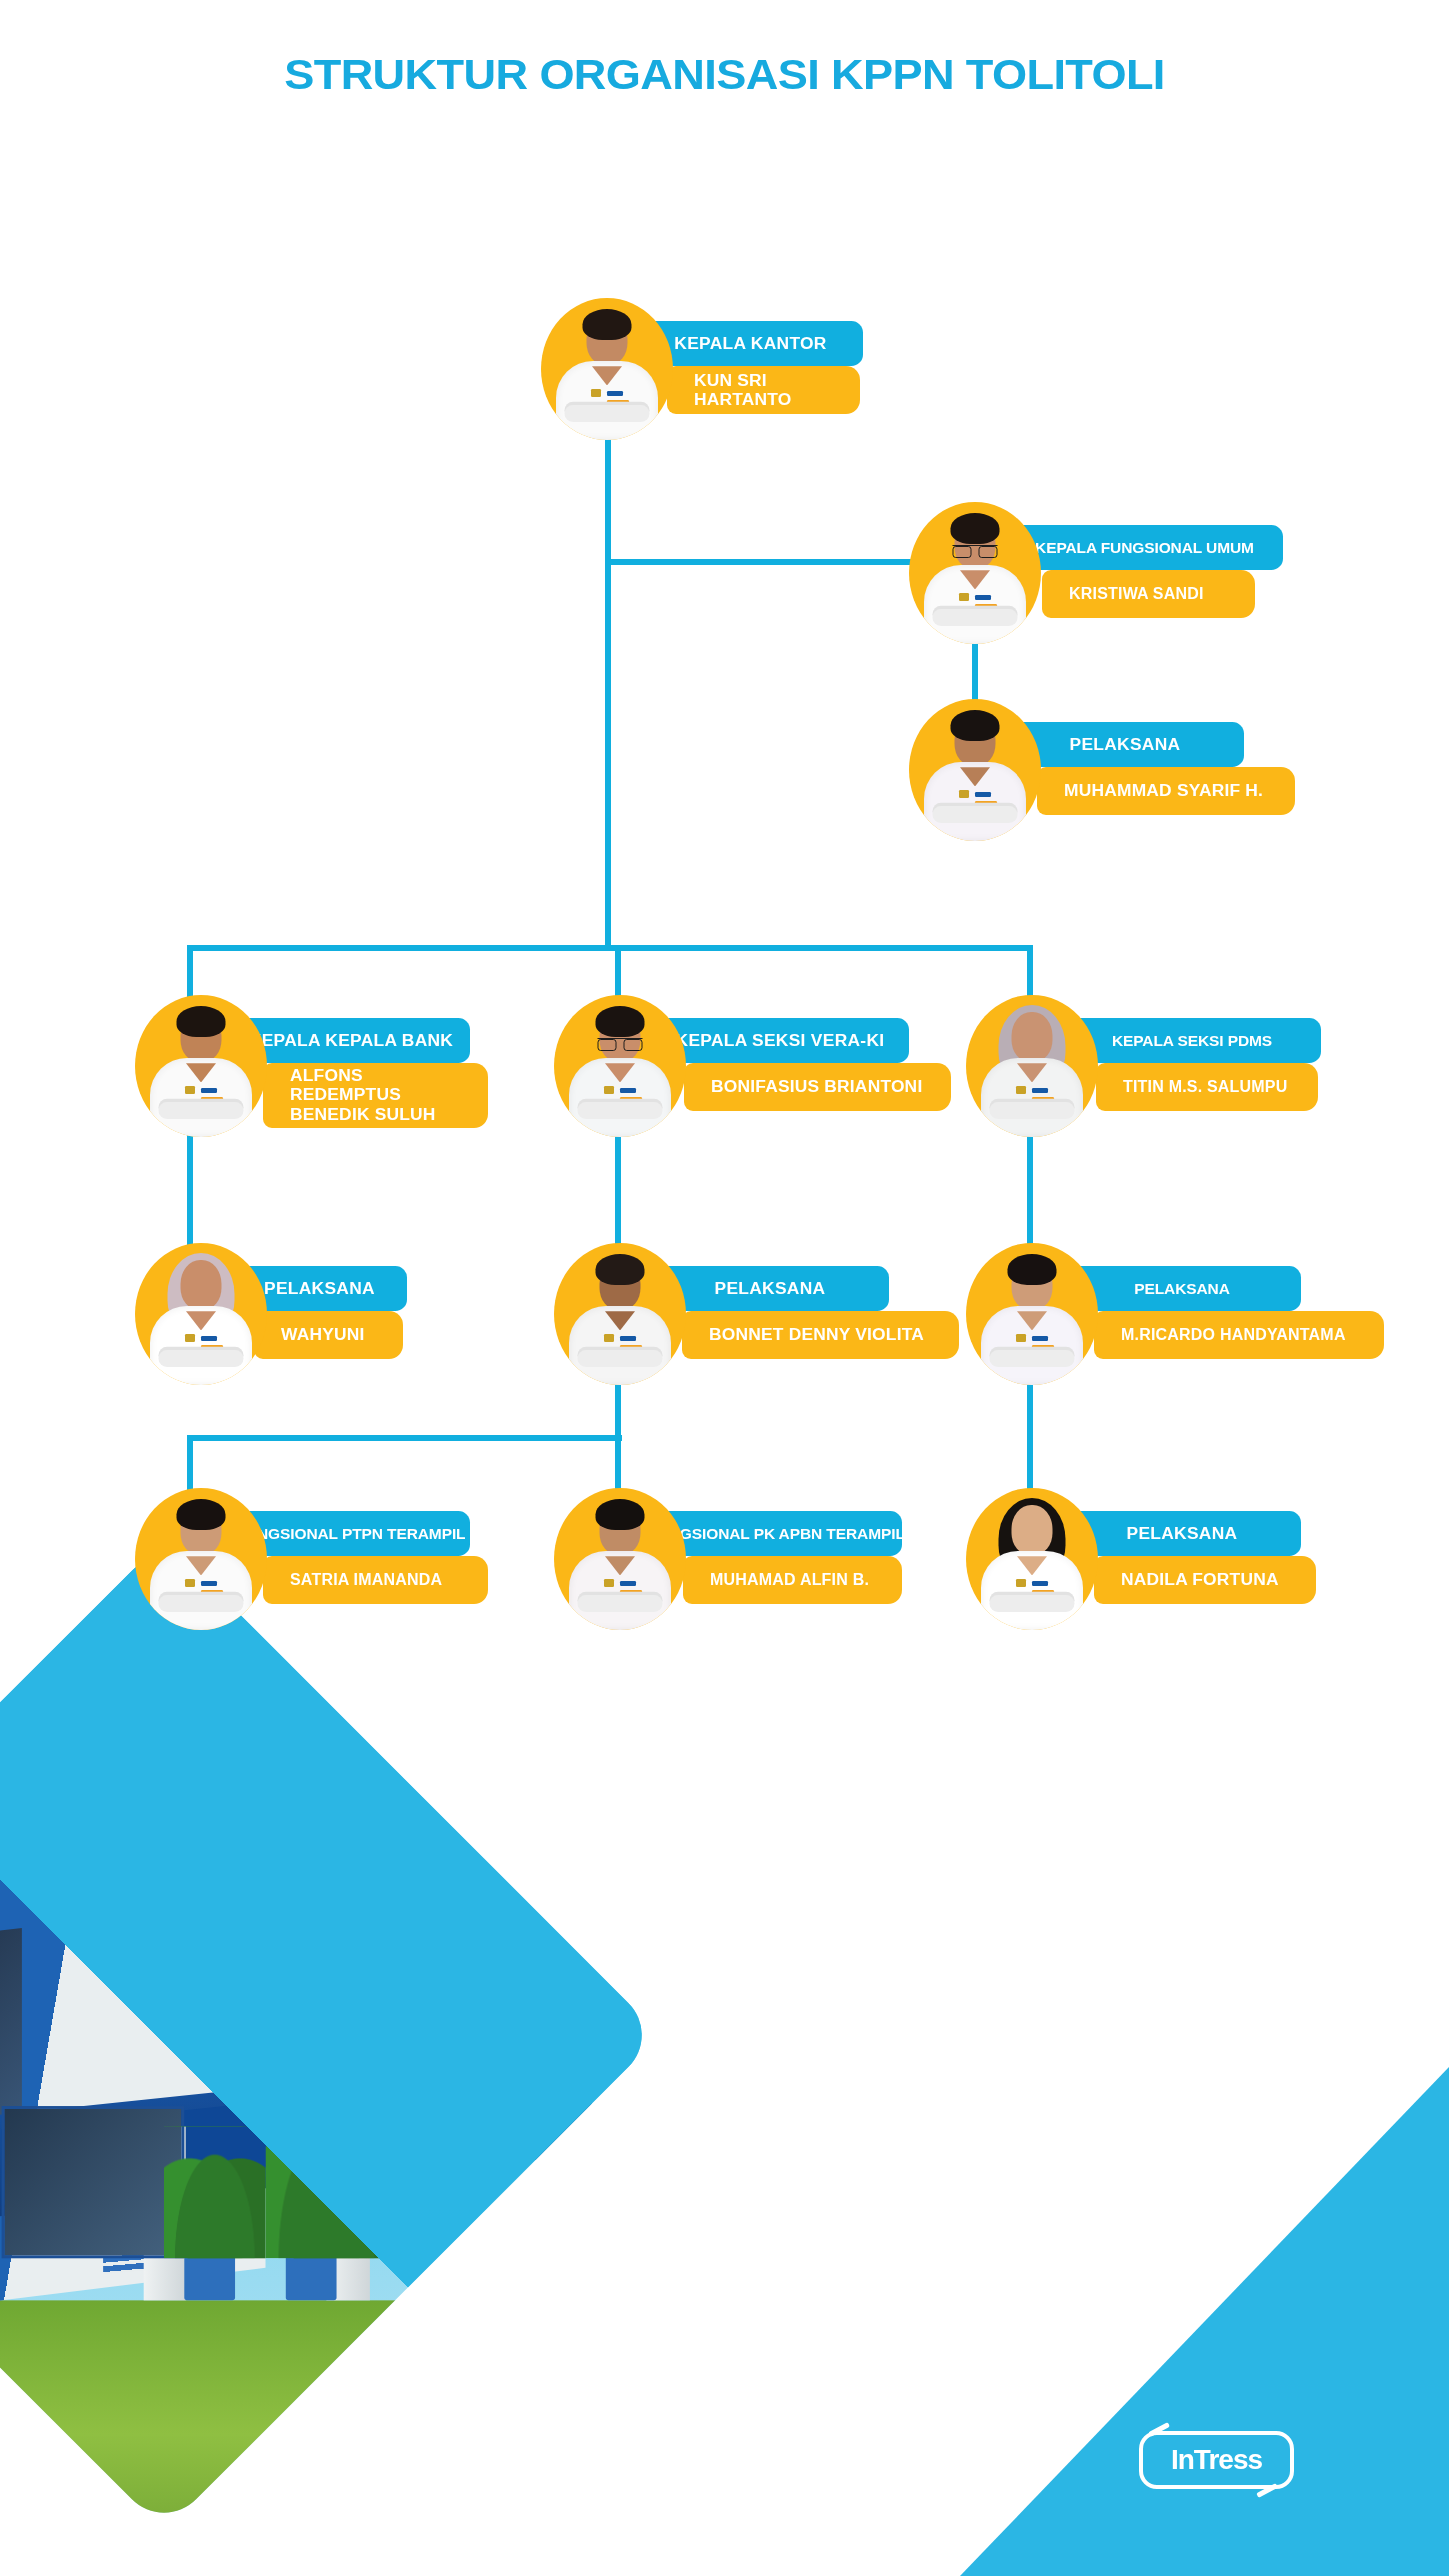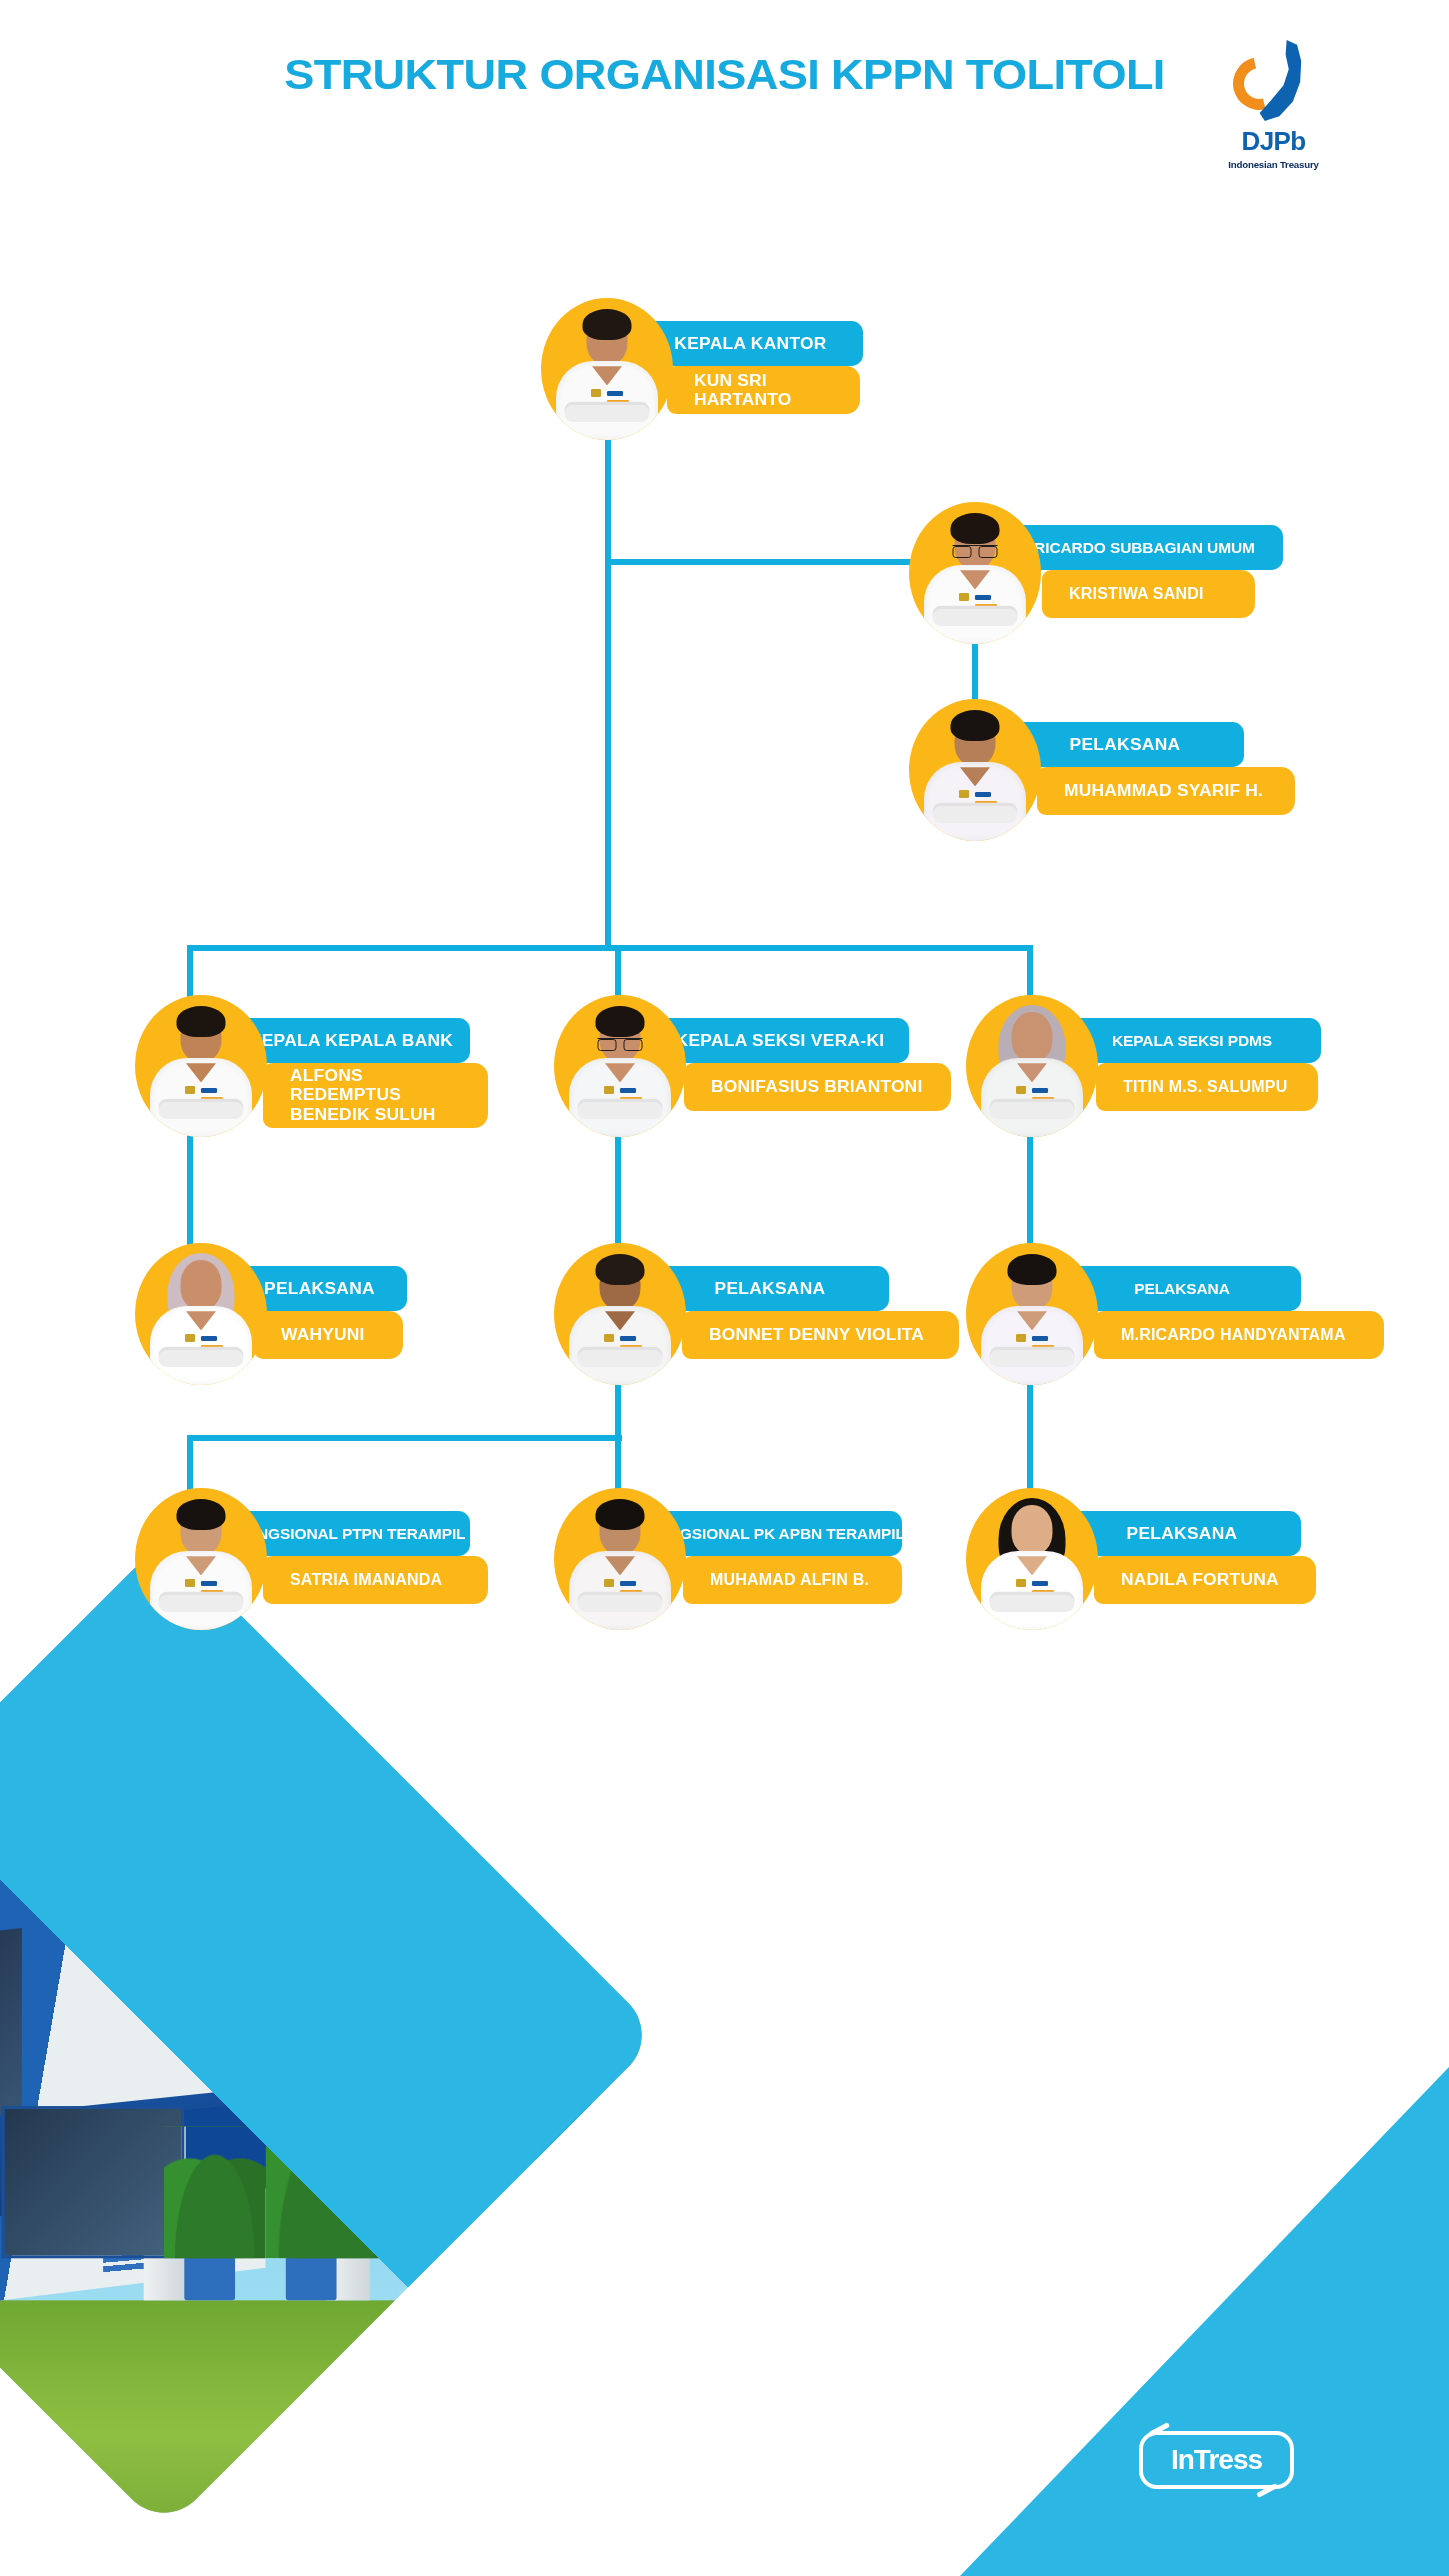--- a/index.html
+++ b/index.html
@@ -175,29 +175,20 @@
   #intress-logo .tick-br{position:absolute;right:11.6px;bottom:-7.7px;width:22px;height:4.5px;background:#ffffff;transform:rotate(-28deg);border-radius:1.9px;}
 </style>
 </head>
 <body>
 
 <div id="header">
 
 
   <div id="page-title">STRUKTUR ORGANISASI KPPN TOLITOLI</div>
 
-  <div class="djpb-logo">
-    <div class="djpb-mark">
-      <div class="arc"></div>
-      <div class="swoosh"></div>
-      <div class="flick"></div>
-    </div>
-    <div class="djpb-name">DJPb</div>
-    <div class="djpb-sub">Indonesian Treasury</div>
-  </div>
 
 </div>
 
 <div id="chart">
   <div id="connectors">
       <div class="conn" style="left: 605px; top: 425px; width: 5.8px; height: 525px;"></div>
       <div class="conn" style="left: 605px; top: 559px; width: 374px; height: 5.8px;"></div>
       <div class="conn" style="left: 972px; top: 559px; width: 5.8px; height: 64px;"></div>
       <div class="conn" style="left: 972px; top: 644px; width: 5.8px; height: 58px;"></div>
       <div class="conn" style="left: 187px; top: 945px; width: 844px; height: 5.8px;"></div>
@@ -239,21 +230,21 @@
             <div class="p-glasses"></div>
             <div class="p-body" style="background:#FBFBFB">
               <div class="p-collar" style="background:#C98E6A"></div>
               <div class="p-badge"></div>
               <div class="p-logo"></div>
               <div class="p-stripe"></div>
               <div class="p-arms"></div>
             </div>
           </div>
         </div>
-        <div class="pill-title cond-txt" style="width: 277px;">RICARDO SUBBAGIAN UMUM</div>
+        <div class="pill-title cond-txt" style="width: 277px;">KEPALA FUNGSIONAL UMUM</div>
         <div class="pill-name" style="width: 213px; left: 133px; font-size: 16px;">KRISTIWA SANDI</div>
       </div>
       <div class="node" style="left: 909px; top: 699px;">
         <div class="avatar">
           <div class="person">
             <div class="p-head" style="background:#B77F57"></div>
             <div class="p-hair" style="background:#181210"></div>
             <div class="p-body" style="background:#F6F3F8">
               <div class="p-collar" style="background:#B77F57"></div>
               <div class="p-badge"></div>

